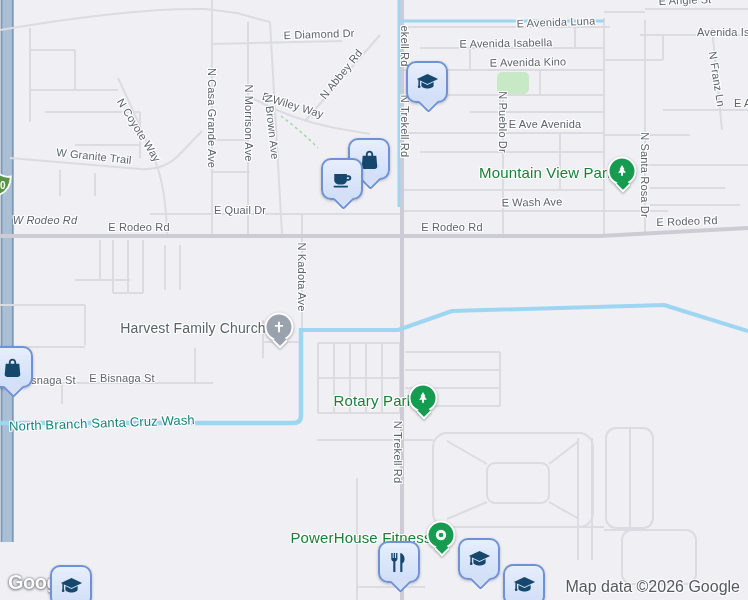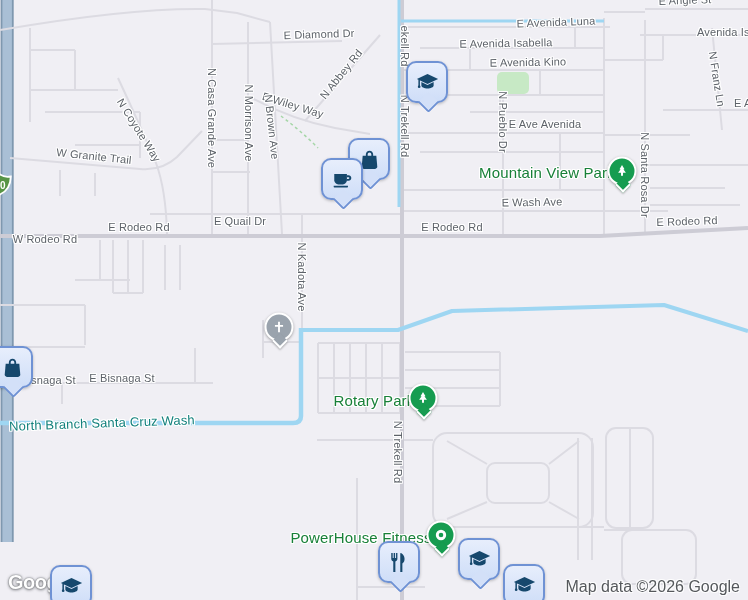--- a/index.html
+++ b/index.html
@@ -132,23 +132,23 @@
   <div class="google-logo">Google</div>
   <div class="attribution">Map data ©2026 Google</div>
 <div class="label" style="left: 319px; top: 34px; transform: translate(-50%, -50%) rotate(-2deg);">E Diamond Dr</div>
     <div class="label" style="left: 341px; top: 74px; transform: translate(-50%, -50%) rotate(-51deg);">N Abbey Rd</div>
     <div class="label" style="left: 293px; top: 105px; transform: translate(-50%, -50%) rotate(17deg);">E Wiley Way</div>
     <div class="label" style="left: 139px; top: 130px; transform: translate(-50%, -50%) rotate(58deg);">N Coyote Way</div>
     <div class="label" style="left: 212px; top: 118px; transform: translate(-50%, -50%) rotate(90deg);">N Casa Grande Ave</div>
     <div class="label" style="left: 249px; top: 123px; transform: translate(-50%, -50%) rotate(90deg);">N Morrison Ave</div>
     <div class="label" style="left: 272px; top: 127px; transform: translate(-50%, -50%) rotate(84deg);">N Brown Ave</div>
     <div class="label" style="left: 94px; top: 156px; transform: translate(-50%, -50%) rotate(6deg);">W Granite Trail</div>
-    <div class="label" style="left: 45px; top: 239px; transform: translate(-50%, -50%) rotate(0deg);">W Rodeo Rd</div>
+    <div class="label" style="left: 45px; top: 220px; transform: translate(-50%, -50%) rotate(0deg); font-style: italic;">W Rodeo Rd</div>
     <div class="label" style="left: 139px; top: 227px; transform: translate(-50%, -50%) rotate(0deg);">E Rodeo Rd</div>
-    <div class="label" style="left: 240px; top: 221px; transform: translate(-50%, -50%) rotate(0deg);">E Quail Dr</div>
+    <div class="label" style="left: 240px; top: 210px; transform: translate(-50%, -50%) rotate(0deg);">E Quail Dr</div>
     <div class="label" style="left: 405px; top: 46px; transform: translate(-50%, -50%) rotate(90deg);">ekell Rd</div>
     <div class="label" style="left: 405px; top: 126px; transform: translate(-50%, -50%) rotate(90deg);">N Trekell Rd</div>
     <div class="label" style="left: 398px; top: 452px; transform: translate(-50%, -50%) rotate(90deg);">N Trekell Rd</div>
     <div class="label" style="left: 302px; top: 277px; transform: translate(-50%, -50%) rotate(90deg);">N Kadota Ave</div>
     <div class="label" style="left: 556px; top: 22px; transform: translate(-50%, -50%) rotate(-2deg);">E Avenida Luna</div>
     <div class="label" style="left: 506px; top: 43px; transform: translate(-50%, -50%) rotate(-1deg);">E Avenida Isabella</div>
     <div class="label" style="left: 528px; top: 62px; transform: translate(-50%, -50%) rotate(-1deg);">E Avenida Kino</div>
     <div class="label" style="left: 545px; top: 124px; transform: translate(-50%, -50%) rotate(0deg);">E Ave Avenida</div>
     <div class="label" style="left: 503px; top: 122px; transform: translate(-50%, -50%) rotate(90deg);">N Pueblo Dr</div>
     <div class="label" style="left: 532px; top: 202px; transform: translate(-50%, -50%) rotate(-1deg);">E Wash Ave</div>
@@ -157,20 +157,21 @@
     <div class="label" style="left: 645px; top: 175px; transform: translate(-50%, -50%) rotate(90deg);">N Santa Rosa Dr</div>
     <div class="label" style="left: 685px; top: 0px; transform: translate(-50%, -50%) rotate(-2deg);">E Angle St</div>
     <div class="label" style="left: 697px; top: 32px; transform: translate(0px, -50%) rotate(0deg);">Avenida Isabella</div>
     <div class="label" style="left: 717px; top: 79px; transform: translate(-50%, -50%) rotate(81deg);">N Franz Ln</div>
     <div class="label" style="left: 734px; top: 103px; transform: translate(0px, -50%) rotate(0deg);">E A</div>
     <div class="label" style="left: 31px; top: 380px; transform: translate(0px, -50%) rotate(0deg);">snaga St</div>
     <div class="label" style="left: 115px; top: 378px; transform: translate(-50%, -50%) rotate(0deg); margin-left: 7px;">E Bisnaga St</div>
     <div class="label lab-park" style="left: 547px; top: 172px; transform: translate(-50%, -50%) rotate(0deg);">Mountain View Park</div>
     <div class="label lab-park" style="left: 374px; top: 400px; transform: translate(-50%, -50%) rotate(0deg);">Rotary Park</div>
     <div class="label lab-park" style="left: 361px; top: 537px; transform: translate(-50%, -50%) rotate(0deg);">PowerHouse Fitness</div>
+    <div class="label lab-poi" style="left: 193px; top: 328px; transform: translate(-50%, -50%) rotate(0deg);">Harvest Family Church</div>
     <div class="label lab-water" style="left: 102px; top: 423px; transform: translate(-50%, -50%) rotate(-2deg);">North Branch Santa Cruz Wash</div>
     <div class="marker mk-square" style="left: 427px; top: 82px; transform: translate(-50%, -50%); z-index: 18;">
       <span class="ic">
         <svg viewBox="0 0 24 24" fill="currentColor">
           <path d="M12 3 .9 8.3 12 13.6 23.1 8.3 12 3z"></path>
           <path d="M5.6 11.6v3.5c0 1.7 2.9 3.1 6.4 3.1s6.4-1.4 6.4-3.1v-3.5L12 14.7 5.6 11.6z"></path>
           <path d="M2.5 8.9h1.6v6.7H2.5z"></path>
           <circle cx="3.3" cy="16.4" r="1.4"></circle>
         </svg>
       </span>

